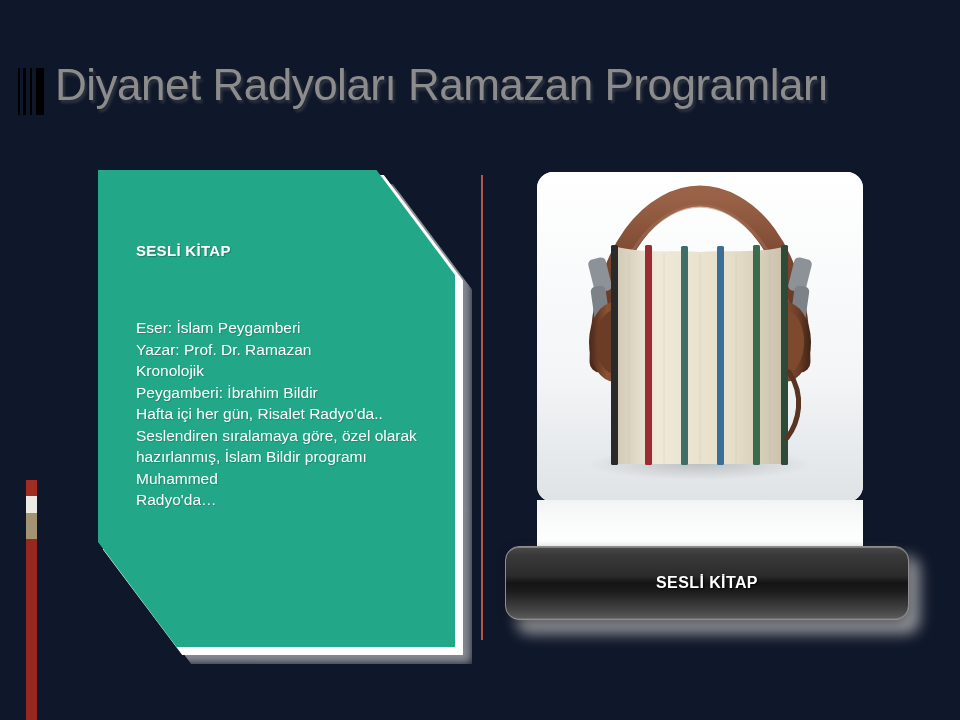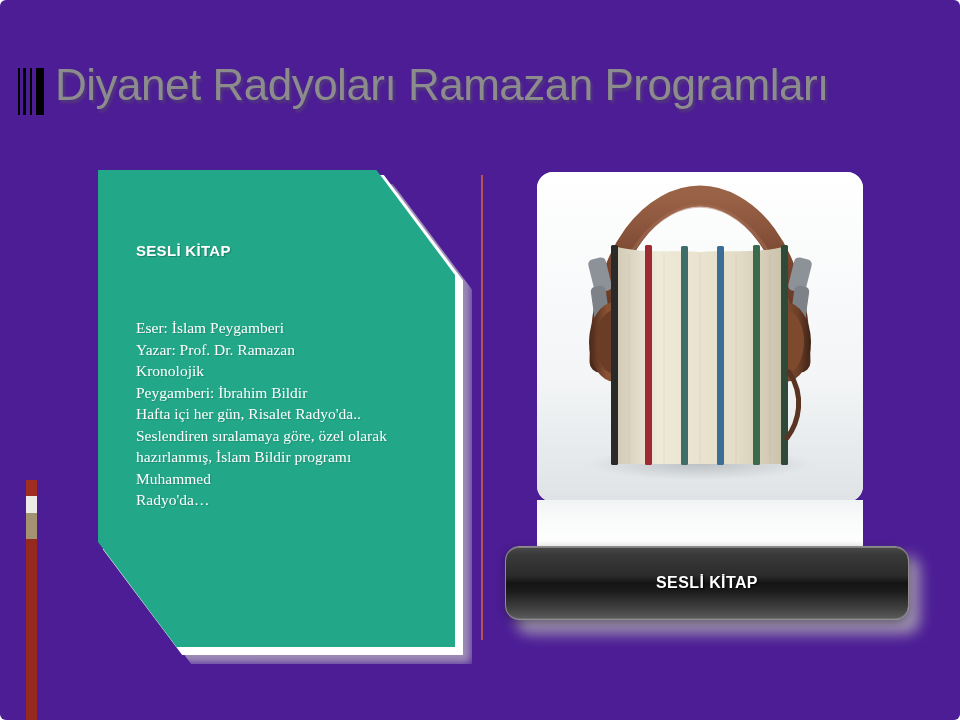--- a/index.html
+++ b/index.html
@@ -9,22 +9,21 @@
     height: 720px;
     background: #ffffff;
     font-family: "Liberation Sans", sans-serif;
     overflow: hidden;
     position: relative;
   }
 
   .slide {
     position: absolute;
     inset: 0;
-    background: #4c1d95;
-    border-radius: 6px;
+    background: #0f172a;
   }
 
   
   .title-bars {
     position: absolute;
     left: 18px;
     top: 68px;
     width: 26px;
     height: 47px;
     display: flex;
@@ -108,21 +107,20 @@
     font-weight: bold;
     letter-spacing: .3px;
     text-shadow: 1px 1px 1px rgba(0,0,0,.25);
   }
   .green-body {
     margin-top: 58px;
     color: #ffffff;
     font-size: 15.5px;
     line-height: 21.5px;
     text-shadow: 1px 1px 1px rgba(0,0,0,.18);
-    font-family: Liberation Serif, serif;
   }
   .green-body div { white-space: nowrap; }
 
   
   .divider {
     position: absolute;
     left: 481px;
     top: 175px;
     width: 1.5px;
     height: 465px;

